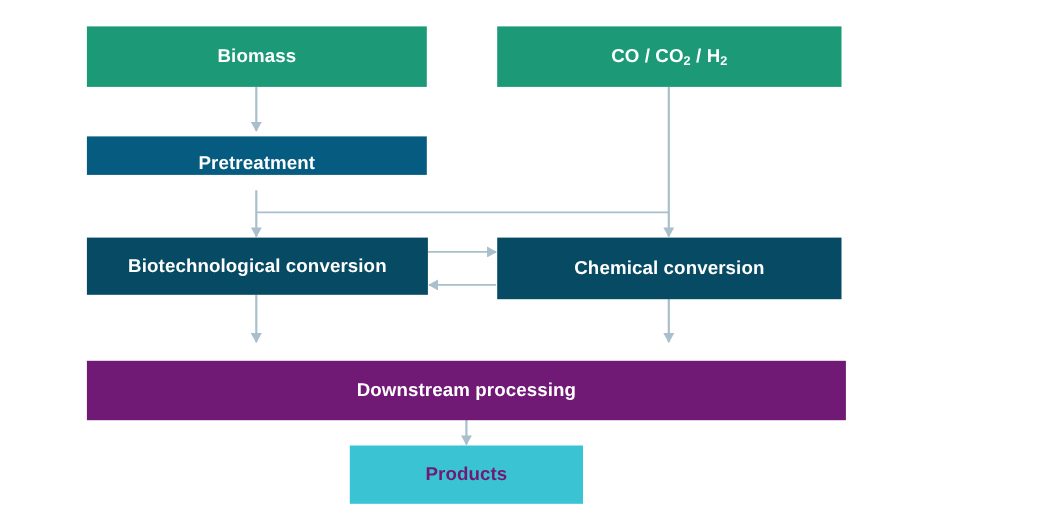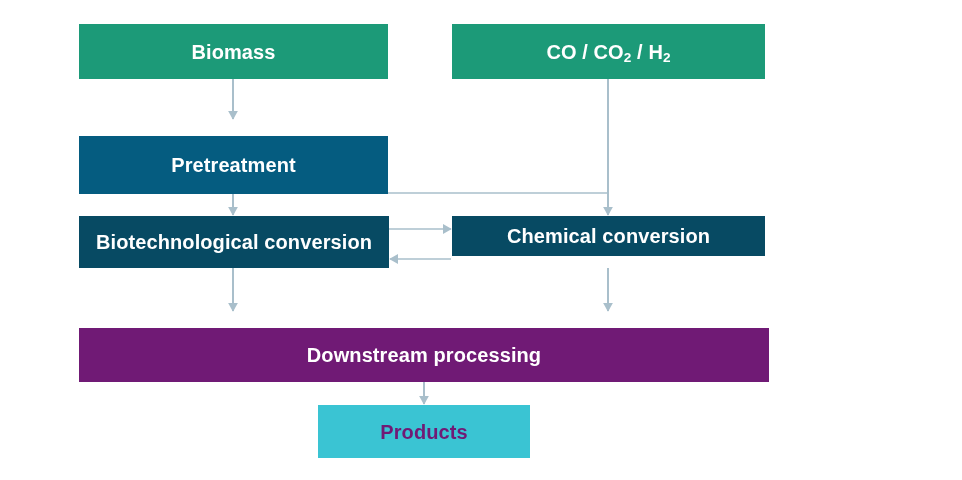--- a/index.html
+++ b/index.html
@@ -20,43 +20,43 @@
     background: #ffffff;
   }
   .node {
     position: absolute;
     display: flex;
     align-items: center;
     justify-content: center;
     box-sizing: border-box;
     color: #ffffff;
     font-weight: bold;
-    font-size: 20px;
+    font-size: 17px;
     letter-spacing: 0.1px;
     text-align: center;
     line-height: 1.1;
     z-index: 3;
   }
   .node-label {
     display: inline-block;
     white-space: nowrap;
   }
   .node-label sub {
     font-size: 0.68em;
     vertical-align: baseline;
     position: relative;
     bottom: -0.28em;
     font-weight: bold;
   }
   
   #node-biomass      { left: 79px;  top: 24px;  width: 309px; height: 55px; }
   #node-gases        { left: 452px; top: 24px;  width: 313px; height: 55px; }
-  #node-pretreatment { left: 79px;  top: 136px; width: 309px; height: 58px; }
+  #node-pretreatment { left: 79px;  top: 124px; width: 309px; height: 35px; align-items: flex-end; }
   #node-biotech      { left: 79px;  top: 216px; width: 310px; height: 52px; }
-  #node-chemical     { left: 452px; top: 216px; width: 313px; height: 40px; }
+  #node-chemical     { left: 452px; top: 216px; width: 313px; height: 56px; }
   #node-downstream   { left: 79px;  top: 312px; width: 690px; height: 54px; }
   #node-products     { left: 318px; top: 405px; width: 212px; height: 53px; }
 
   
   #connectors {
     position: absolute;
     left: 0;
     top: 0;
     width: 962px;
     height: 480px;

